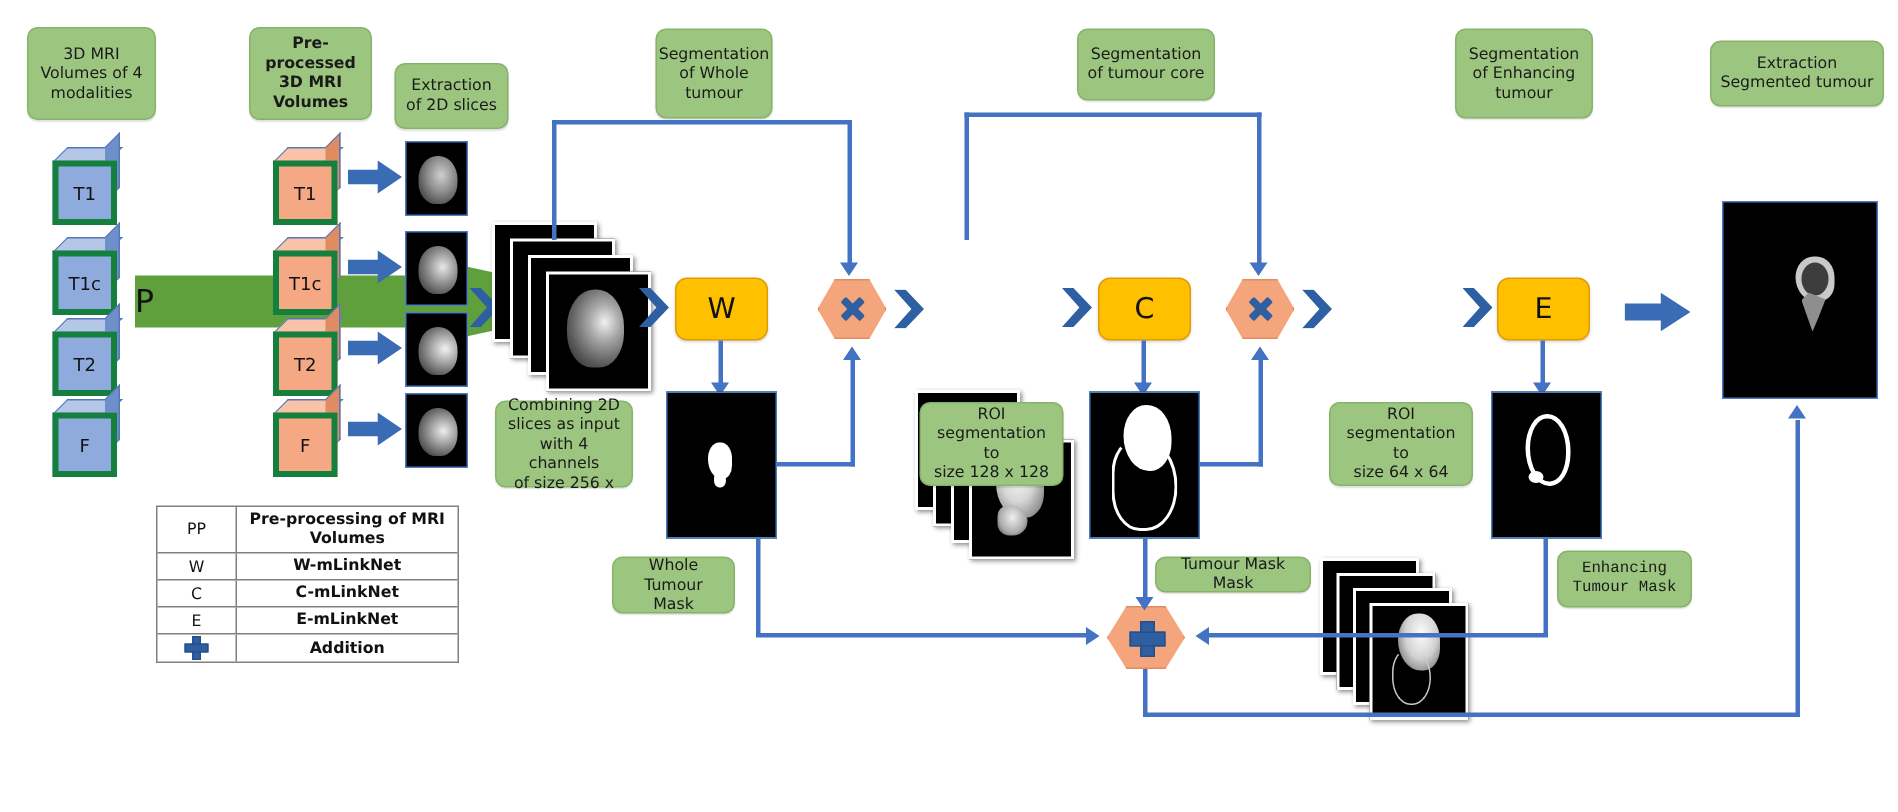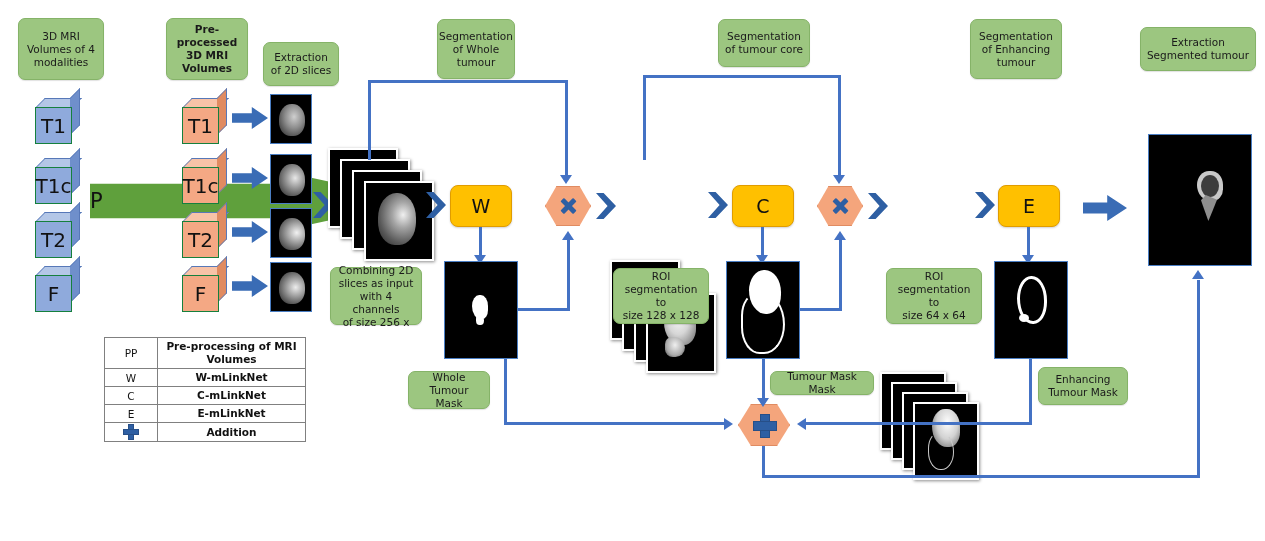--- a/index.html
+++ b/index.html
@@ -14,22 +14,22 @@
   .glabel{
     background:#9CC680;border:1px solid #85b368;border-radius:7px;
     color:#1a1a1a;font-size:10.5px;line-height:13px;text-align:center;
     display:flex;align-items:center;justify-content:center;
     padding:2px 4px;box-shadow:0 1px 1px rgba(0,0,0,.12);
   }
 
   
   .cube{width:44px;height:44px;}
   .cube .front{position:absolute;left:0;top:9px;width:35px;height:35px;
-     border:1px solid #15803d;display:flex;align-items:center;justify-content:center;
-     font-size:20px;color:#111;}
+     border:4px solid #15803d;display:flex;align-items:center;justify-content:center;
+     font-size:12px;color:#111;}
   .cube .top{position:absolute;left:0;top:0;width:35px;height:9px;
      border:1px solid #5778b8;border-bottom:none;
      transform:skewX(-45deg);transform-origin:bottom left;}
   .cube .side{position:absolute;left:35px;top:0;width:9px;height:35px;
      border:1px solid #5778b8;border-left:none;
      transform:skewY(-45deg);transform-origin:top left;}
   .cube-blue .front{background:#8FAADC;}
   .cube-blue .top{background:#B4C7E7;}
   .cube-blue .side{background:#6F8FCB;}
   .cube-orange .front{background:#F4A884;}
@@ -329,21 +329,21 @@
 </div>
 
 <div class="ln" style="left:1027px;top:227px;width:3px;height:31px;"></div>
 <div class="ah ah-d" style="left:1022px;top:255px;"></div>
 
 <div class="abs panel nb" style="left:994px;top:261px;width:74px;height:98px;">
   <div class="abs" style="left:22px;top:14px;width:30px;height:48px;border:3px solid #fff;border-radius:48% 52% 46% 54%;"></div>
   <div class="abs" style="left:24px;top:52px;width:10px;height:8px;background:#fff;border-radius:50%;"></div>
 </div>
 
-<div class="abs glabel" style="left:1038px;top:367px;width:90px;height:38px;white-space:pre-line;">Enhancing
+<div class="abs glabel" style="left:1038px;top:367px;width:90px;height:38px;white-space:pre-line;font-family:Liberation Mono, monospace;">Enhancing
 Tumour Mask</div>
 
 <div class="abs barrow" style="left:1083px;top:194px;width:44px;height:28px;"></div>
 
 <div class="abs panel nb" style="left:1148px;top:134px;width:104px;height:132px;">
   <div class="abs" style="left:48px;top:36px;width:26px;height:30px;background:#c9c9c9;border-radius:50% 50% 42% 58%;"></div>
   <div class="abs" style="left:52px;top:40px;width:18px;height:22px;background:#3d3d3d;border-radius:50%;"></div>
   <div class="abs" style="left:52px;top:60px;width:16px;height:26px;background:#8e8e8e;
        clip-path:polygon(30% 0,100% 18%,72% 62%,46% 100%,18% 52%,0 20%);"></div>
 </div>

